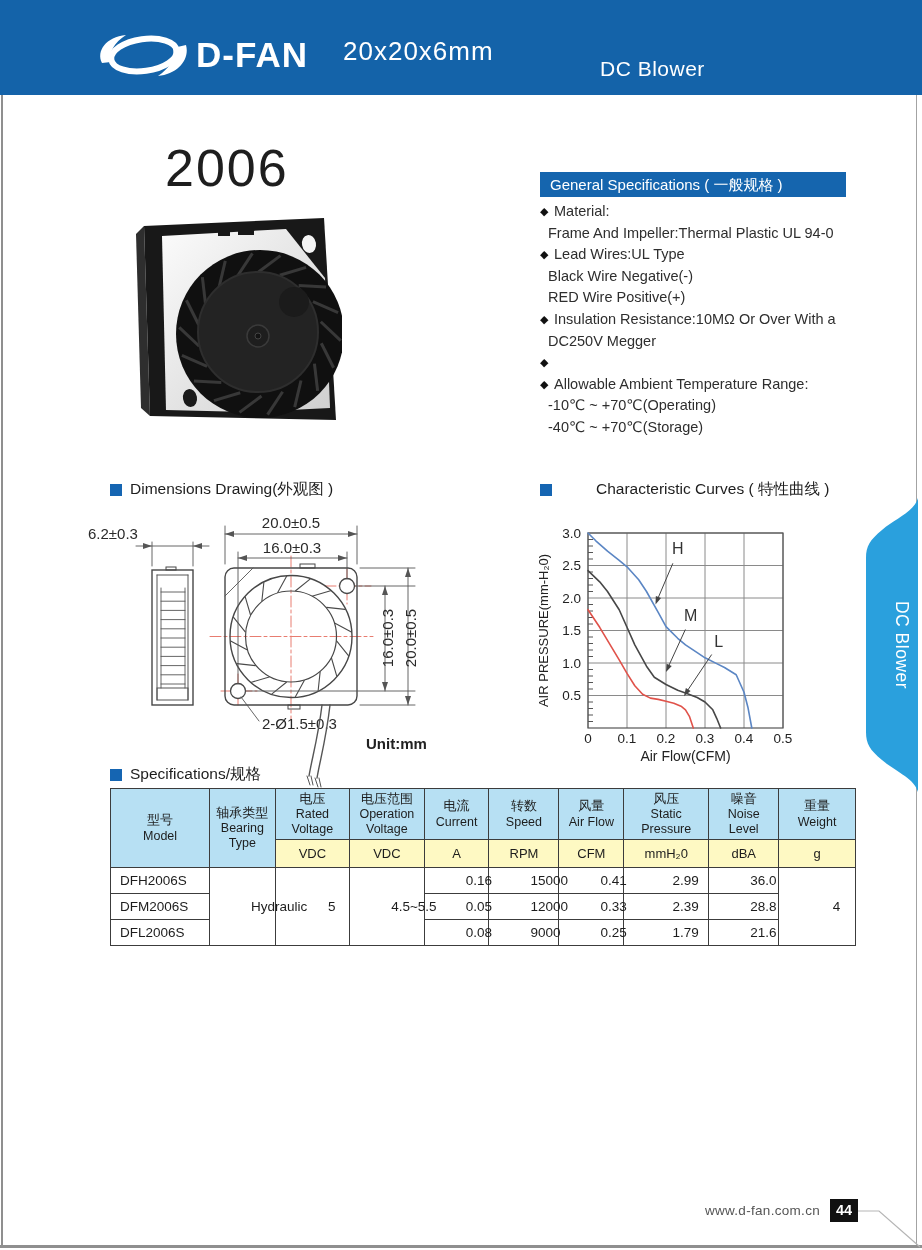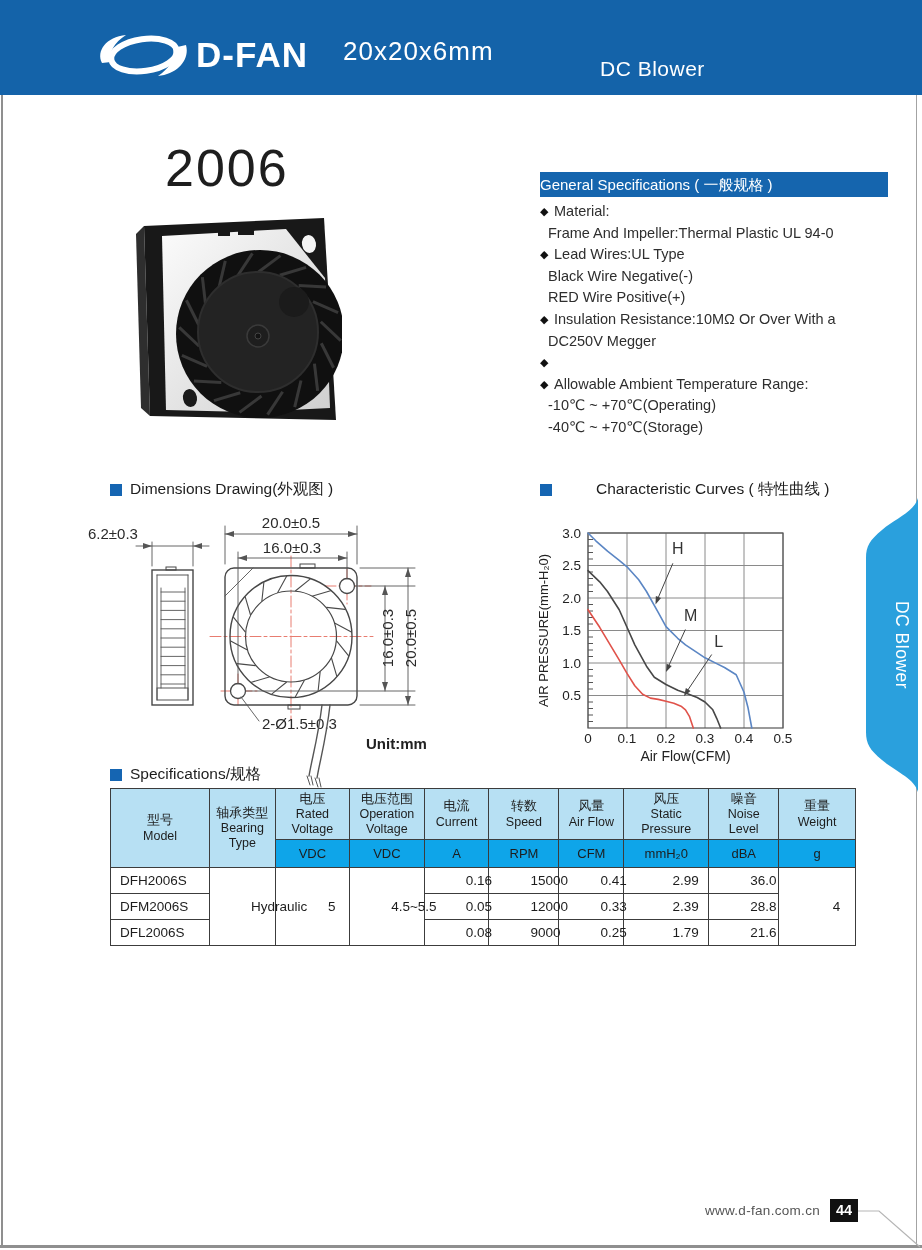--- a/index.html
+++ b/index.html
@@ -13,36 +13,36 @@
   #top-header{left:0;top:0;width:922px;height:95px;background:#1463a9;}
   #brand-row{left:96px;top:28px;height:54px;display:flex;align-items:center;gap:8px;}
   #brand-text{color:#fff;font-size:35px;font-weight:bold;letter-spacing:1px;}
   #size-title{left:343px;top:36px;color:#fff;font-size:26px;letter-spacing:1px;}
   #product-type{left:600px;top:57px;color:#fff;font-size:21px;letter-spacing:0.5px;}
   
   .frame{background:#8f8f8f;}
   
   #model-title{left:165px;top:138px;font-size:52px;color:#1e1e1e;letter-spacing:2px;}
   
-  #gs-bar{left:540px;top:172px;width:348px;height:25px;background:#1565ae;color:#fff;
-    font-size:15px;line-height:25px;box-sizing:border-box;}
+  #gs-bar{left:540px;top:172px;width:306px;height:25px;background:#1565ae;color:#fff;
+    font-size:15px;line-height:25px;padding-left:10px;box-sizing:border-box;}
   #gs-list{left:540px;top:201px;width:345px;}
   .gs-line{display:flex;font-size:14.5px;color:#2e2e2e;line-height:21.6px;}
   .gs-line .blt{width:14px;font-size:11px;color:#111;flex:0 0 14px;}
   .gs-line.cont{padding-left:8px;}
   
   .sec-head{display:flex;align-items:center;gap:8px;font-size:15.5px;color:#1d1d1d;}
   .sec-head .sq{width:12px;height:12px;background:#1565b2;flex:0 0 12px;}
   
   #spec-table{border-collapse:collapse;table-layout:fixed;width:746px;}
   #spec-table th,#spec-table td{border:1px solid #3c3c3c;padding:0 2px;vertical-align:middle;}
   #spec-table thead th{background:#b7e0f3;font-weight:normal;color:#1d1d1d;text-align:center;}
   #spec-table .zh{font-size:13px;line-height:1.3;}
   #spec-table .en{font-size:12.5px;line-height:1.2;}
-  #spec-table .unit-row th{height:27px;font-size:13px;background:#0ea5e9;}
+  #spec-table .unit-row th{height:27px;font-size:13px;background:#fef9c3;}
   #spec-table .hcell{height:50px;}
   #spec-table tbody td{font-size:13.5px;color:#1d1d1d;text-align:center;height:25px;background:#fff;padding-left:41px;}
   #spec-table tbody td.model{text-align:left;padding-left:9px;}
   
   #footer-site{left:690px;top:1203px;width:130px;text-align:right;font-size:13.5px;color:#555;letter-spacing:0.3px;}
   #page-badge{left:830px;top:1199px;width:28px;height:23px;background:#111;color:#fff;
     font-size:14.5px;font-weight:bold;text-align:center;line-height:23px;}
   svg text{font-family:"Liberation Sans","DejaVu Sans",sans-serif;}
 </style>
 </head>

